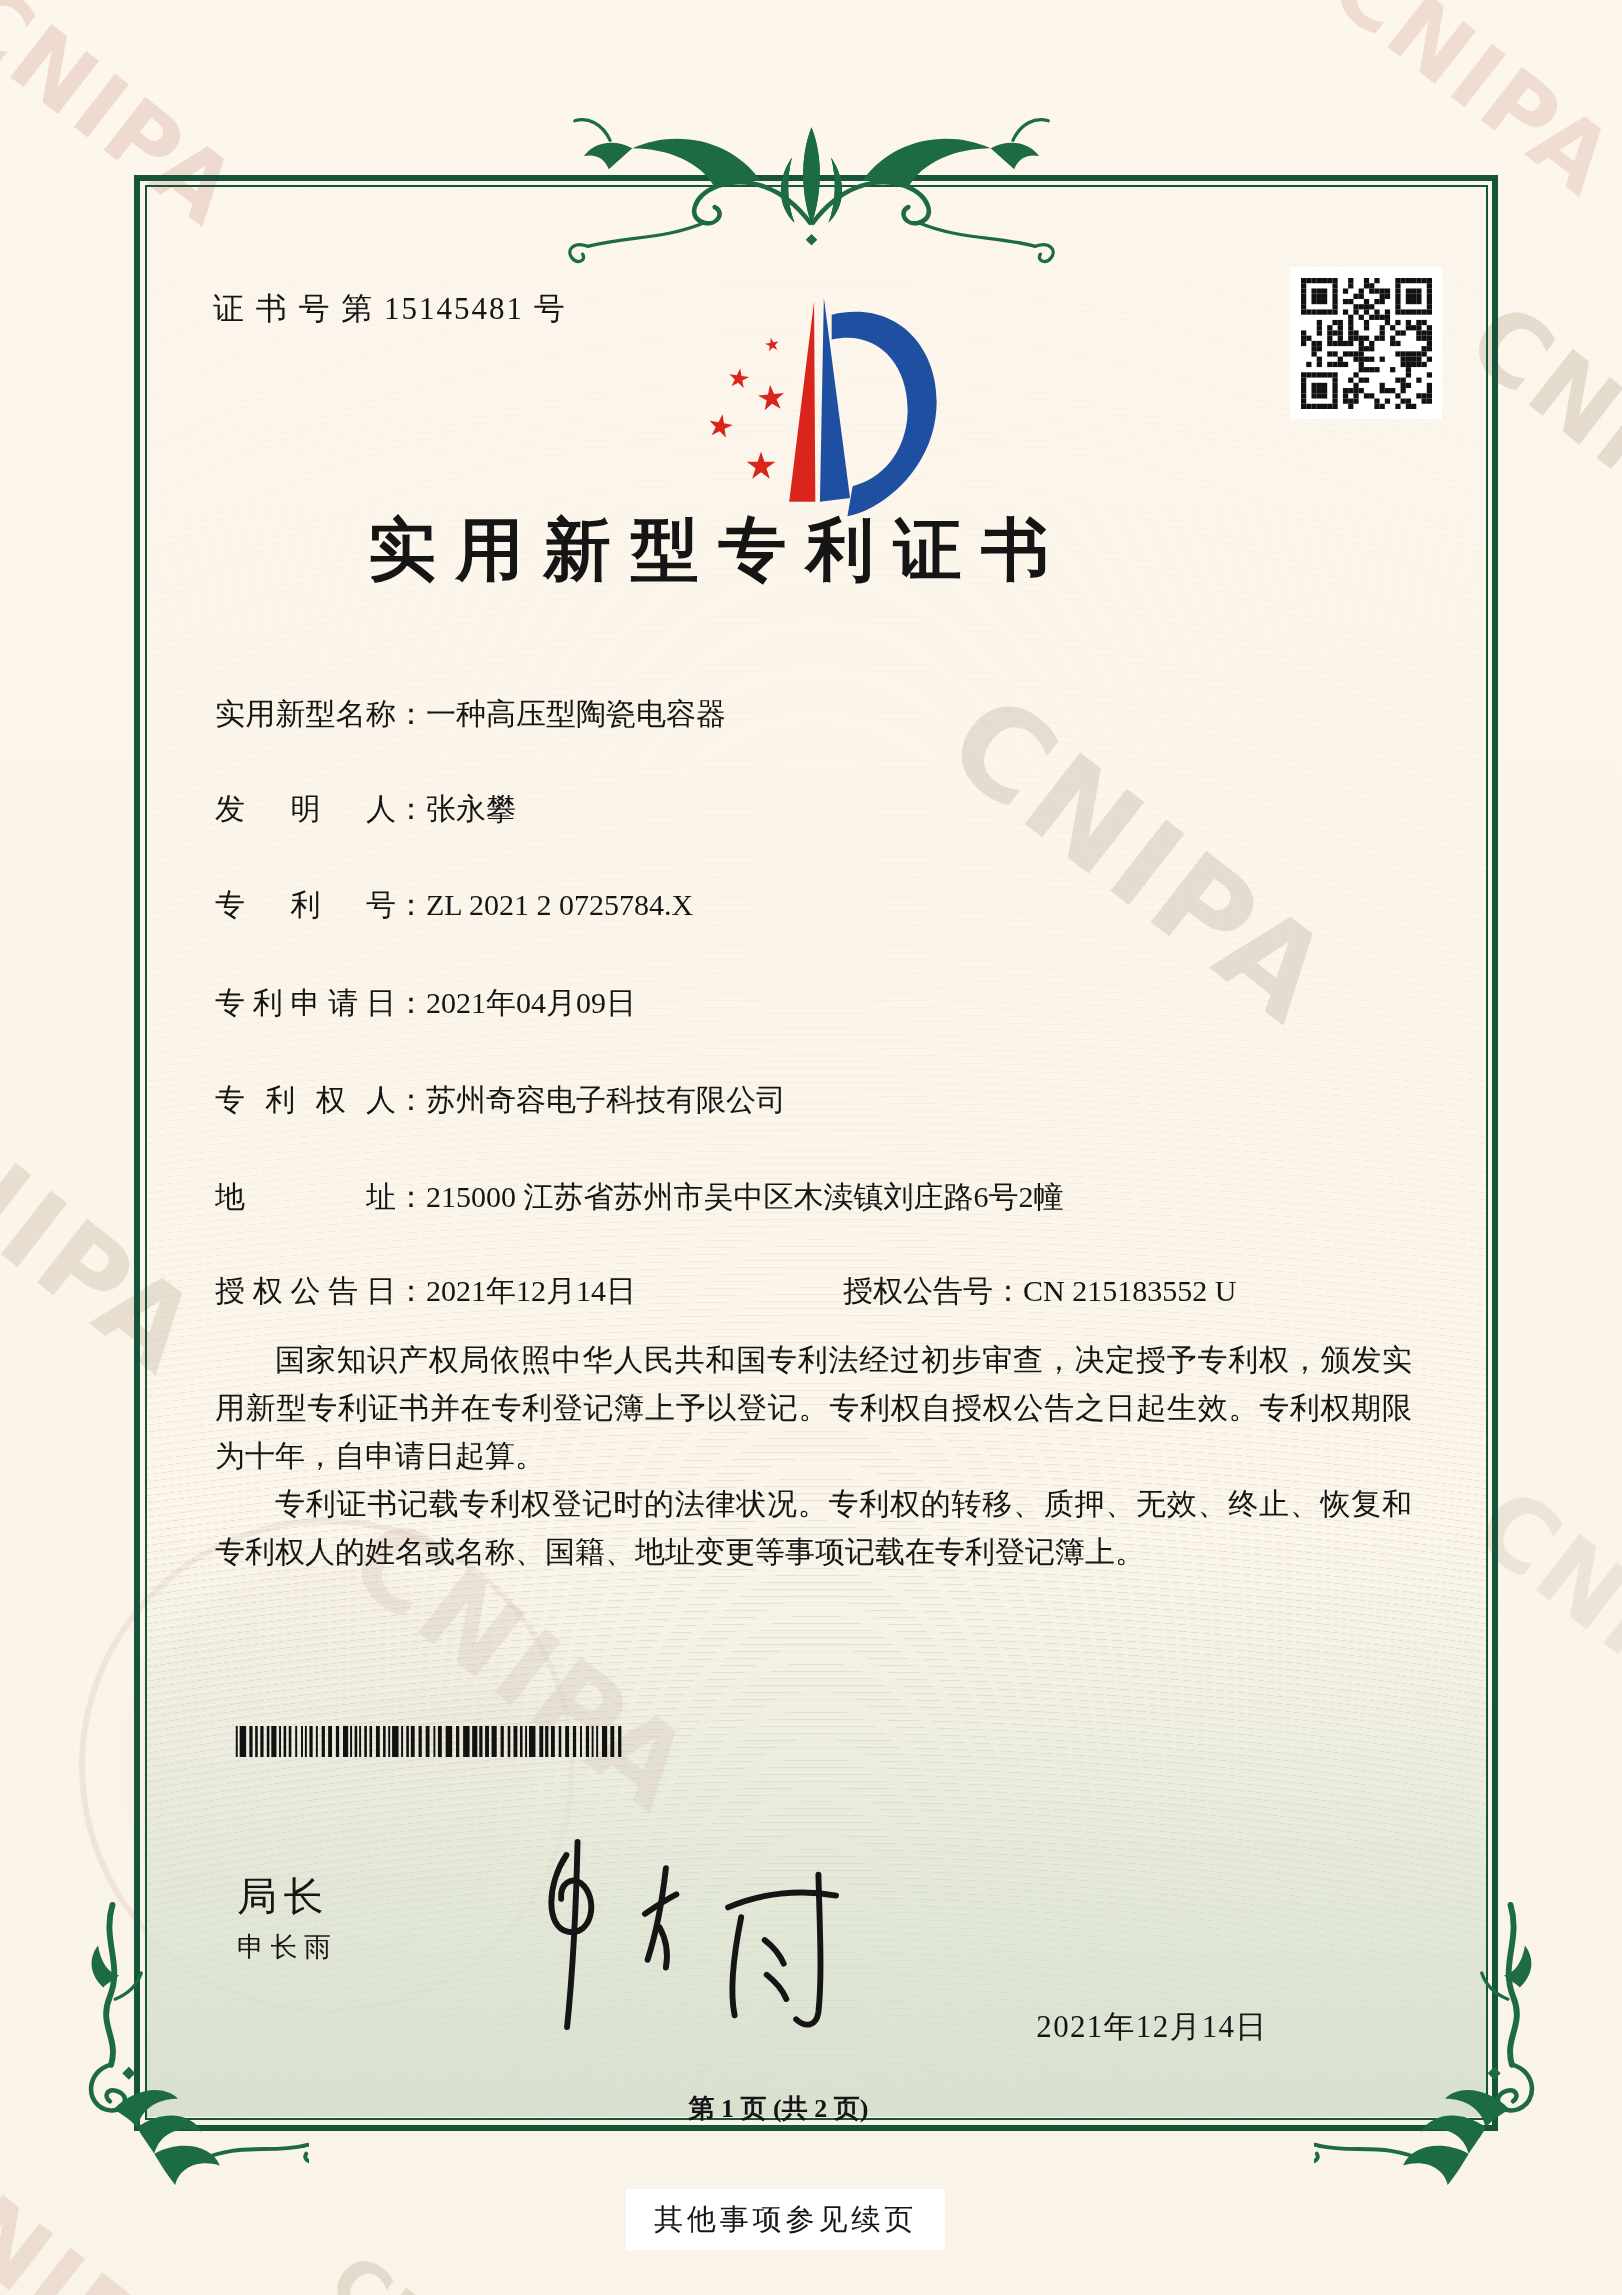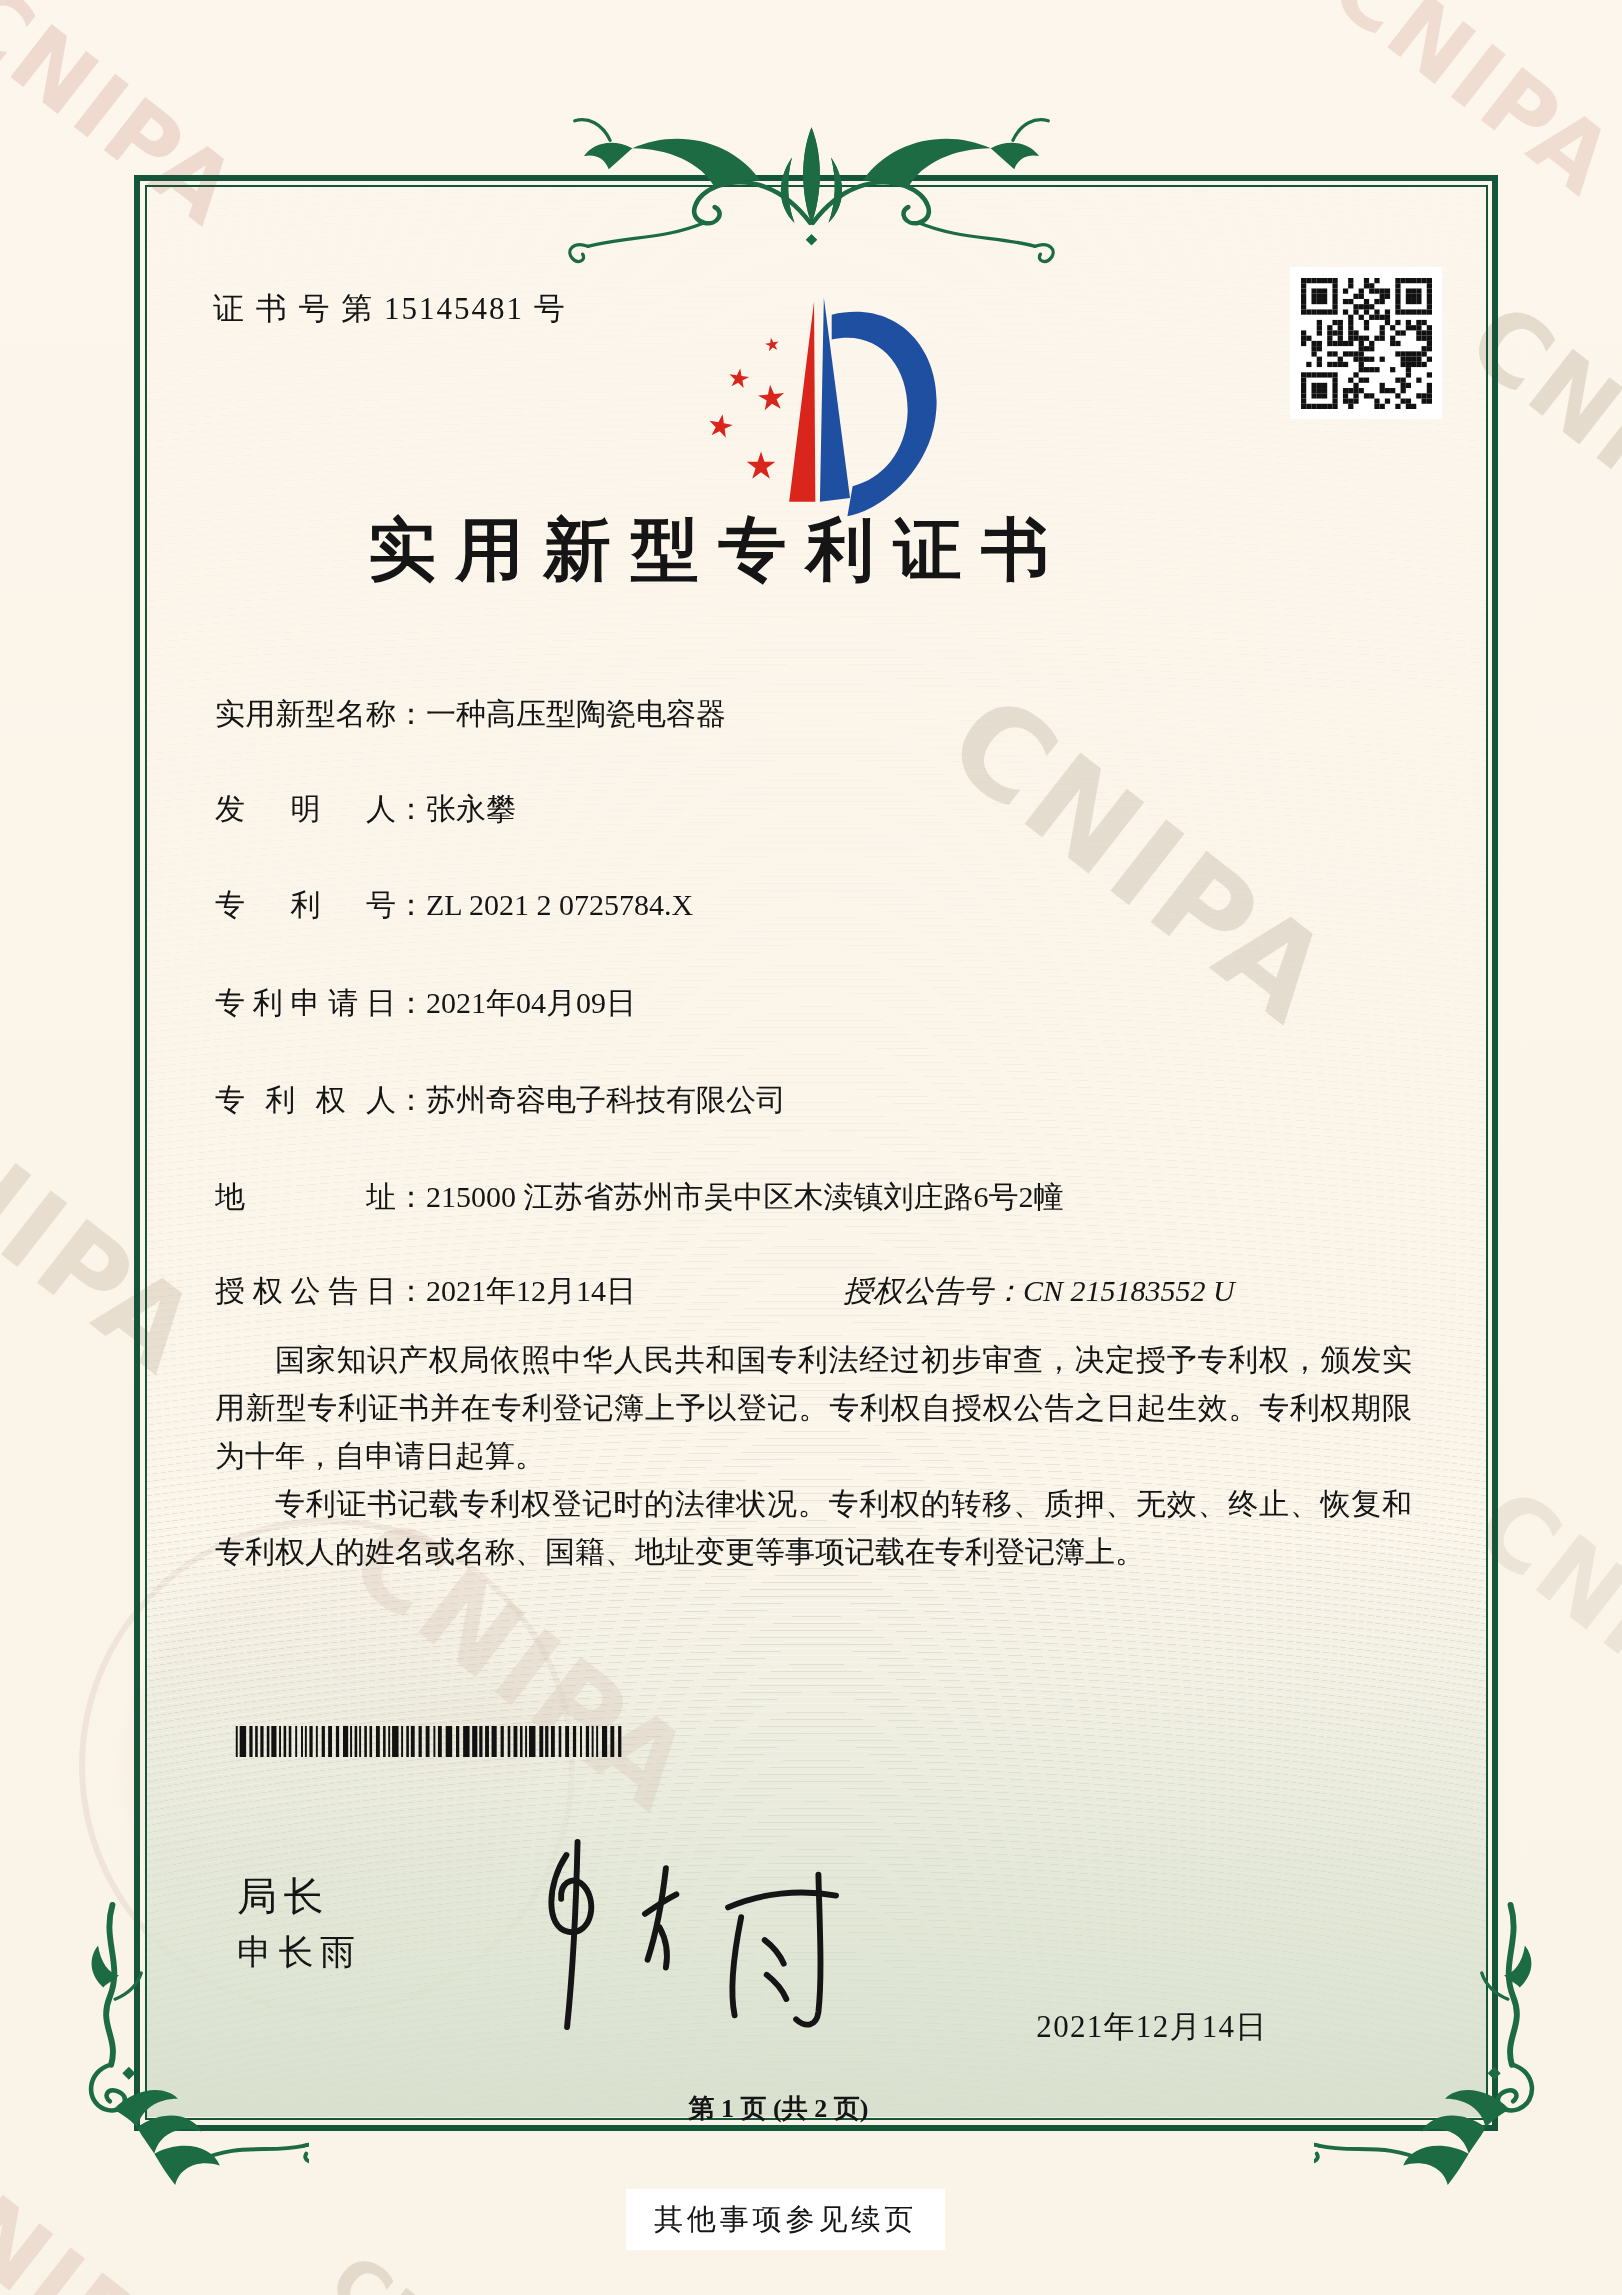--- a/index.html
+++ b/index.html
@@ -72,30 +72,30 @@
   }
   .qr-box svg{position:absolute;left:10.5px;top:10.5px;}
   .title{
     position:absolute;left:0;top:505px;width:1417px;
     text-align:center;font-size:68px;font-weight:bold;
     letter-spacing:19.6px;padding-left:19.6px;box-sizing:border-box;
     z-index:6;
   }
   .frow{position:absolute;left:215px;font-size:30px;z-index:6;white-space:nowrap;}
   .flabel{display:inline-block;width:181px;text-align:justify;text-align-last:justify;vertical-align:bottom;}
-  .pair2{position:absolute;left:628px;top:0;white-space:nowrap;font-style:italic;}
+  .pair2{position:absolute;left:628px;top:0;white-space:nowrap;}
   .pair2 .flabel{width:auto;text-align:left;text-align-last:auto;}
   .body-text{
     position:absolute;left:215px;top:1336px;width:1197px;
     font-size:30px;line-height:48px;text-align:justify;z-index:6;
   }
   .body-text p{margin:0;text-indent:2em;}
   .barcode{position:absolute;left:233px;top:1726px;z-index:6;}
   .signer-title{position:absolute;left:237px;top:1869px;font-size:40px;letter-spacing:6.5px;z-index:6;}
-  .signer-name{position:absolute;left:237px;top:1929px;font-size:35px;letter-spacing:6.5px;z-index:6;}
+  .signer-name{position:absolute;left:237px;top:1929px;font-size:27px;letter-spacing:6.5px;z-index:6;}
   .signature{position:absolute;left:478px;top:1819px;z-index:6;}
   .issue-date{
     position:absolute;left:995px;top:2006px;width:314px;
     text-align:center;font-size:31px;letter-spacing:1.3px;z-index:6;
   }
   .page-indicator{
     position:absolute;left:582px;top:2091px;width:393px;
     text-align:center;font-size:26px;z-index:6;font-weight:bold;
   }
   .cont-note{

